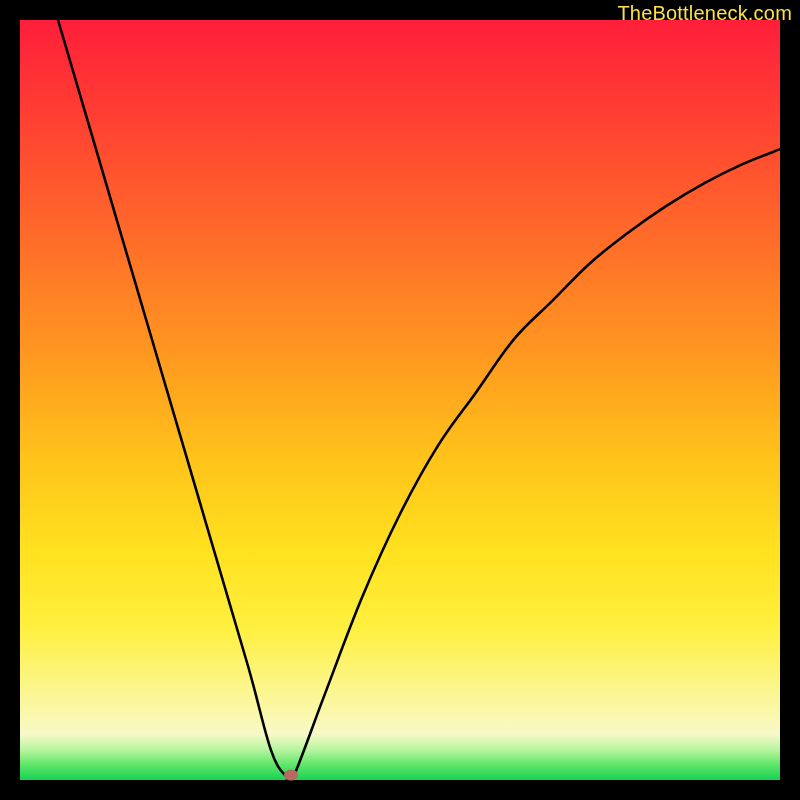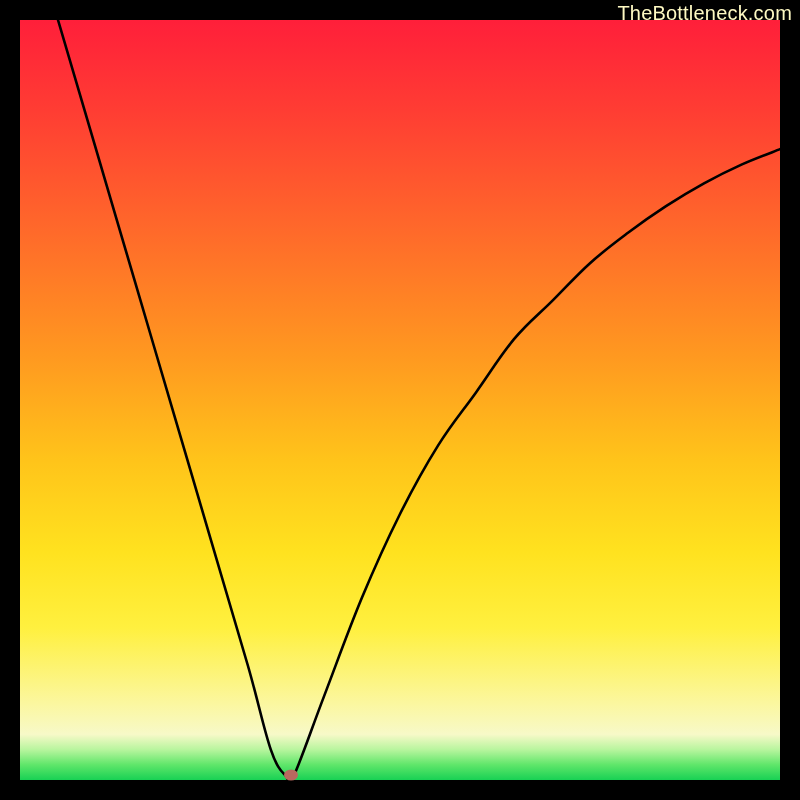--- a/index.html
+++ b/index.html
@@ -39,21 +39,21 @@
       #f7f9c8 94%,
       #b8f59e 96%,
       #5fe66a 98%,
       #18d154 100%
     );
   }
   .attribution {
     position: absolute;
     right: 8px;
     top: 2px;
-    color: #fef9c3;
+    color: #fde047;
     font-size: 20px;
     letter-spacing: 0.2px;
     user-select: none;
   }
   svg.curve {
     position: absolute;
     left: 20px;
     top: 20px;
     width: 760px;
     height: 760px;

